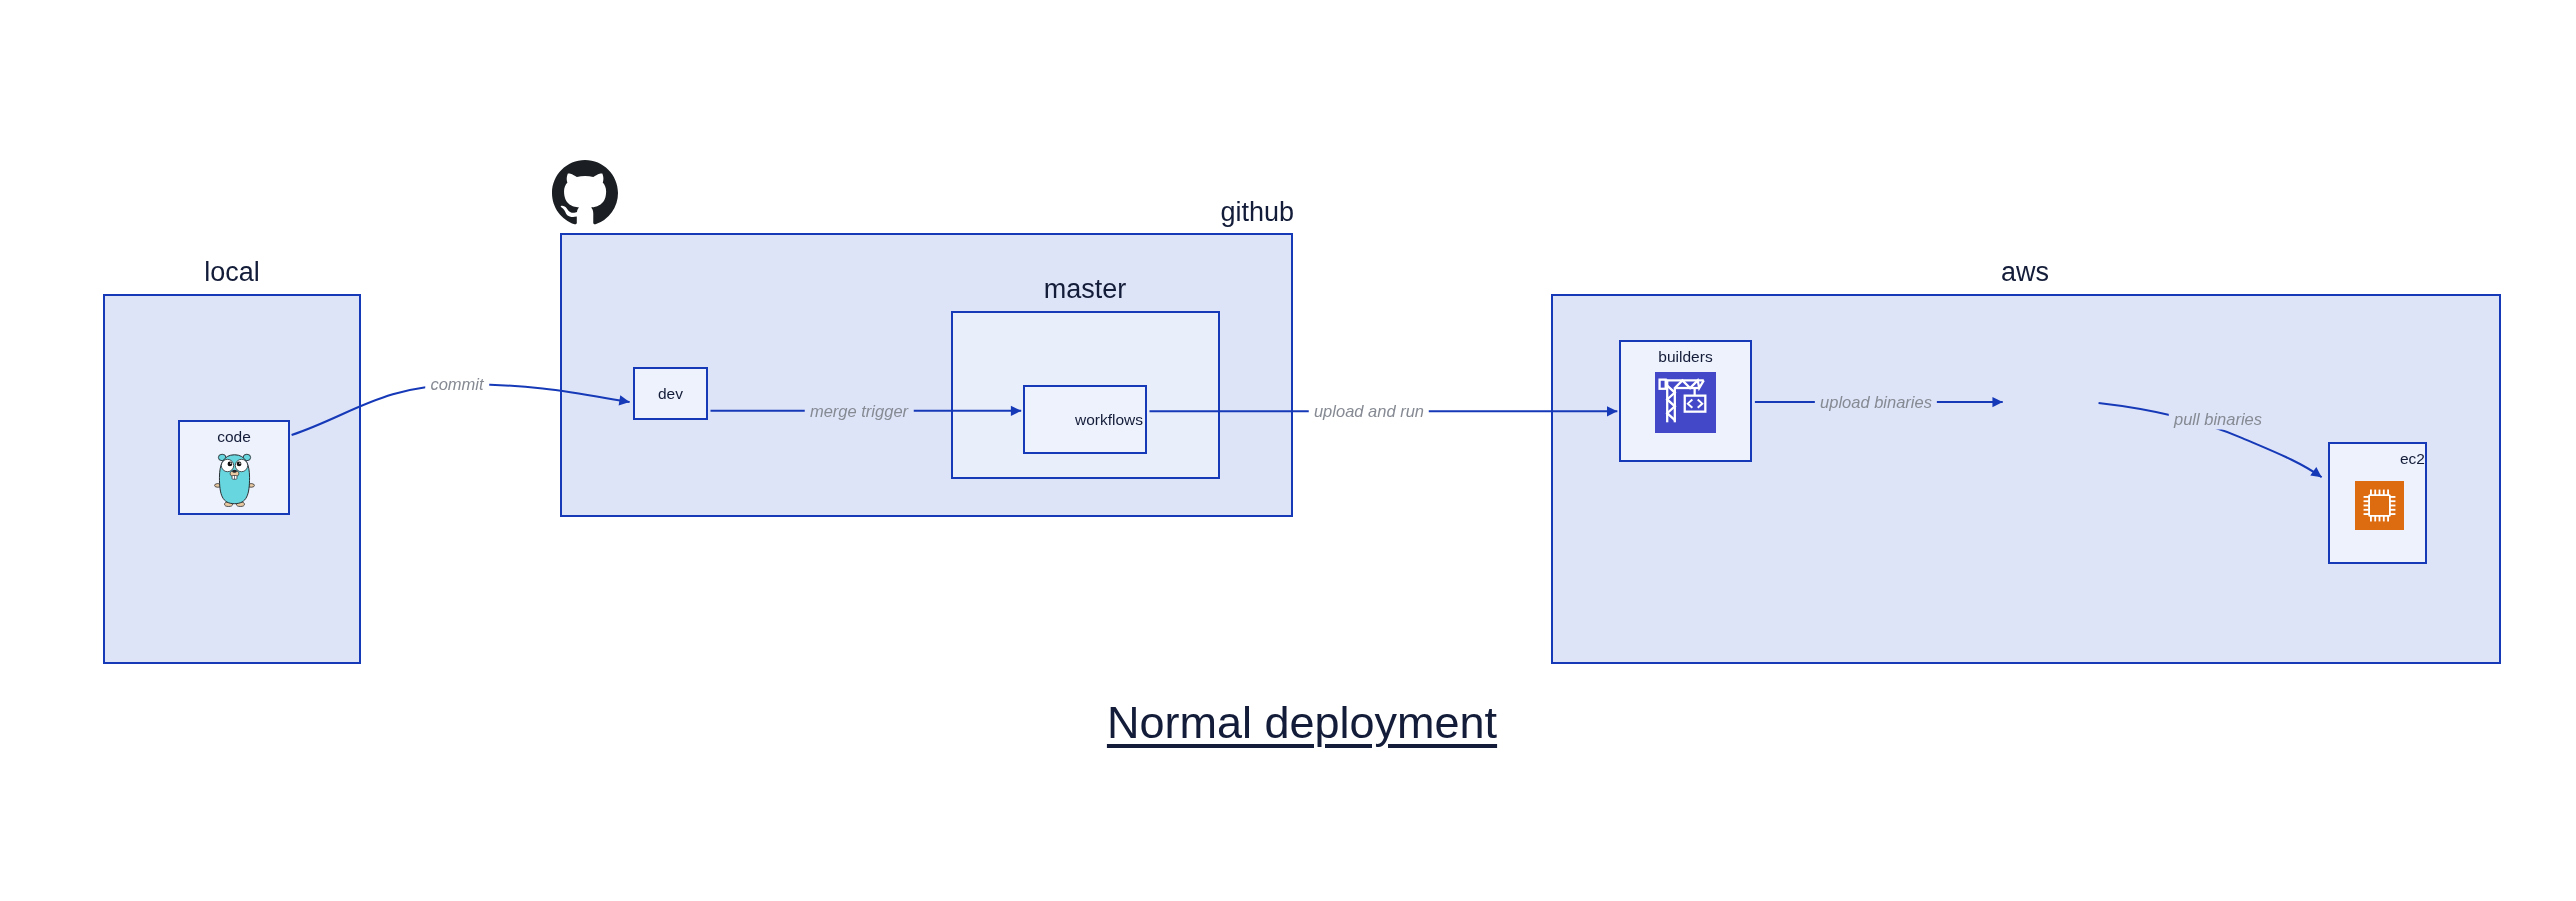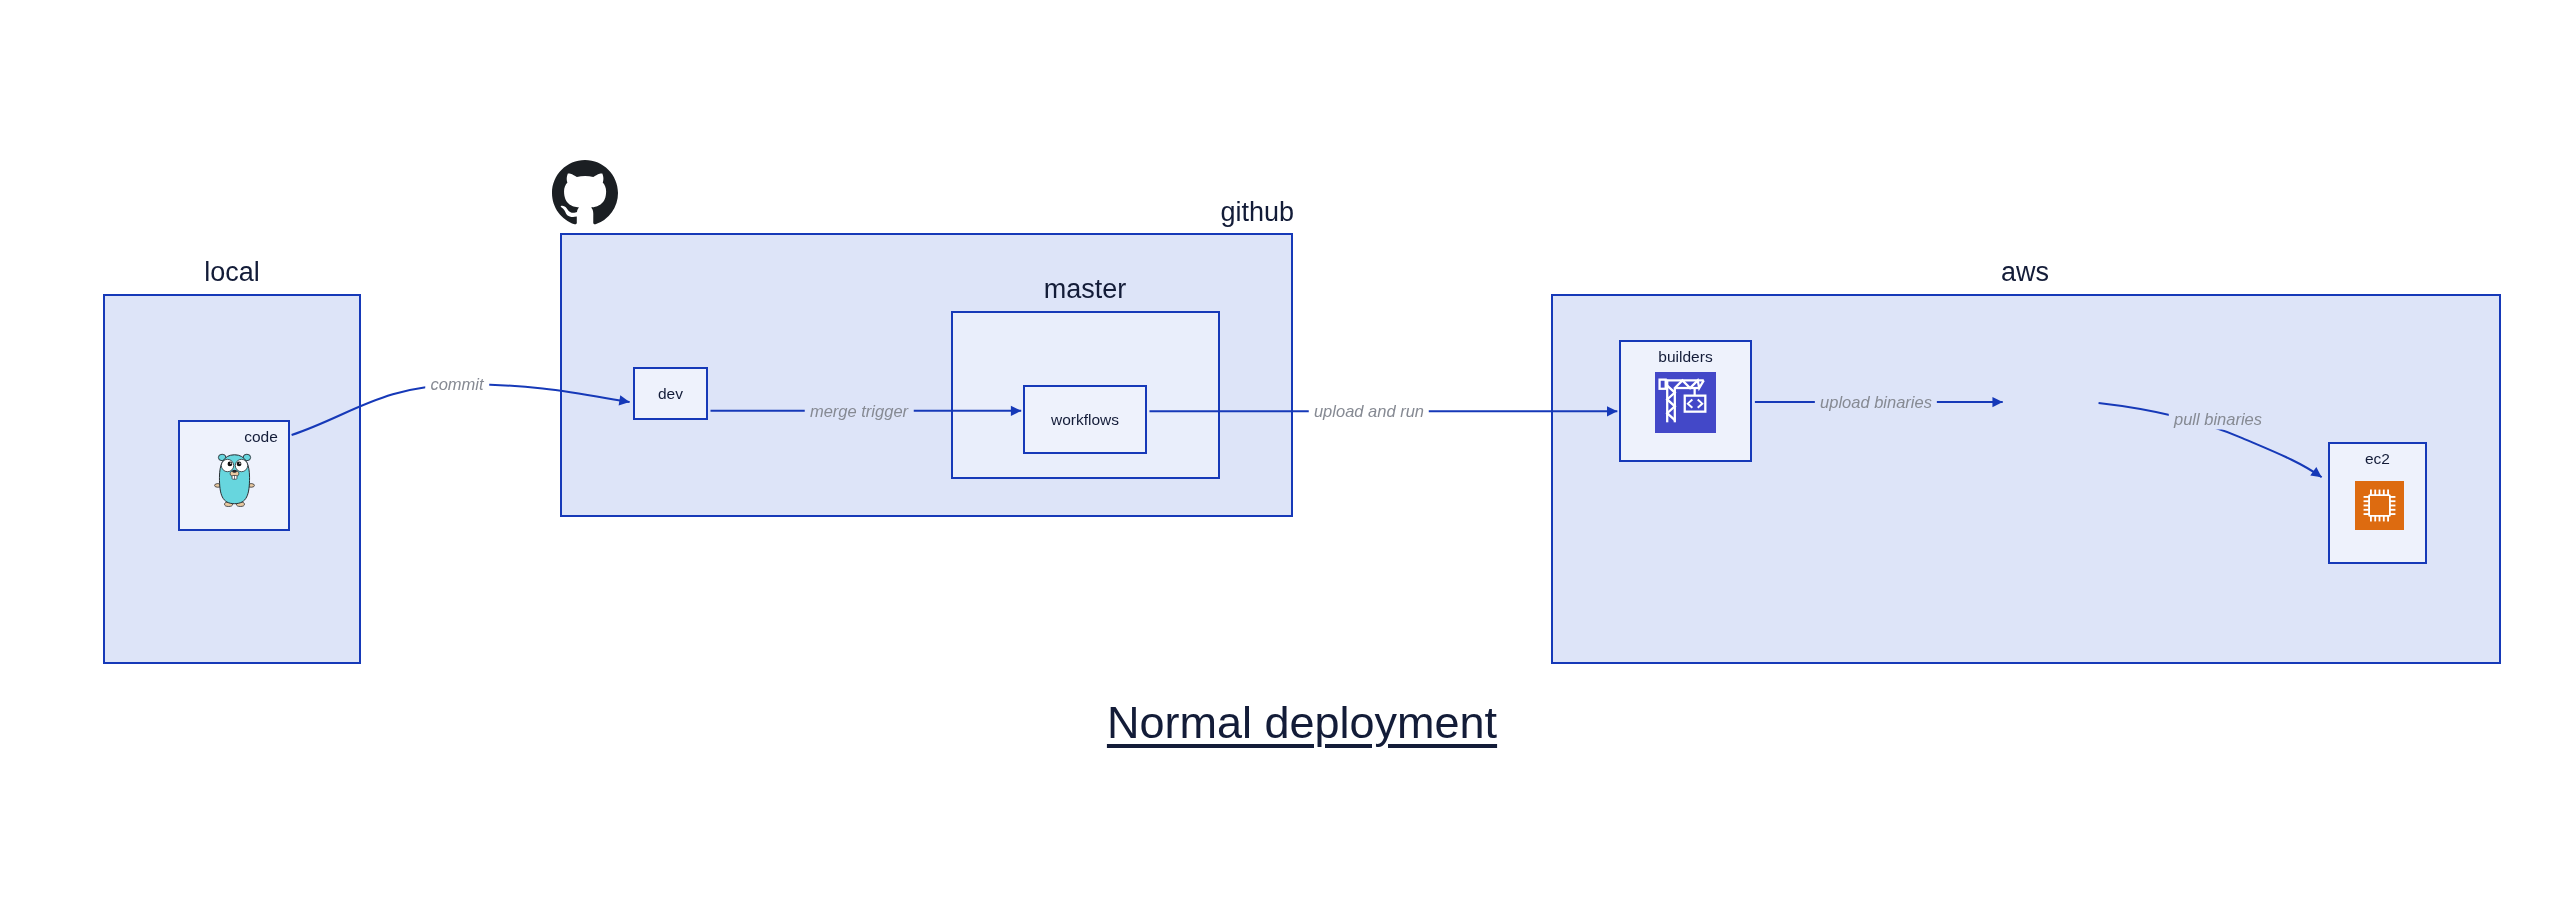--- a/index.html
+++ b/index.html
@@ -69,21 +69,21 @@
   <div class="ctitle right" style="left:1294px;top:198px;">github</div>
   <div class="ctitle centered" style="left:1085px;top:275px;">master</div>
   <div class="ctitle centered" style="left:2025px;top:258px;">aws</div>
 
   <div class="iconbox" style="left:552px;top:160px;width:66px;height:66px;">
     <svg viewBox="0 0 16 16">
       <path fill="#1b1f23" d="M8 0C3.58 0 0 3.58 0 8c0 3.54 2.29 6.53 5.47 7.59.4.07.55-.17.55-.38 0-.19-.01-.82-.01-1.49-2.01.37-2.53-.49-2.69-.94-.09-.23-.48-.94-.82-1.13-.28-.15-.68-.52-.01-.53.63-.01 1.08.58 1.23.82.72 1.21 1.87.87 2.33.66.07-.52.28-.87.51-1.07-1.78-.2-3.64-.89-3.64-3.95 0-.87.31-1.59.82-2.15-.08-.2-.36-1.02.08-2.12 0 0 .67-.21 2.2.82.64-.18 1.32-.27 2-.27.68 0 1.36.09 2 .27 1.53-1.04 2.2-.82 2.2-.82.44 1.1.16 1.92.08 2.12.51.56.82 1.27.82 2.15 0 3.07-1.87 3.75-3.65 3.95.29.25.54.73.54 1.48 0 1.07-.01 1.93-.01 2.2 0 .21.15.46.55.38A8.01 8.01 0 0 0 16 8c0-4.42-3.58-8-8-8z"></path>
     </svg>
   </div>
 
-  <div class="node" style="left:178px;top:420px;width:112px;height:111px;padding-left:27px;">
+  <div class="node" style="left:178px;top:420px;width:112px;height:95px;">
     <div class="ntitle" style="top:6.2px;">code</div>
     <div class="iconbox" style="left:33px;top:29px;width:43px;height:57px;">
       <svg viewBox="0 0 80 104">
         <ellipse cx="17" cy="11" rx="7" ry="6" fill="#67d6de" stroke="#23262b" stroke-width="1.6"></ellipse>
         <ellipse cx="63" cy="11" rx="7" ry="6" fill="#67d6de" stroke="#23262b" stroke-width="1.6"></ellipse>
         <ellipse cx="9" cy="63" rx="6" ry="3.4" fill="#e9c9a1" stroke="#23262b" stroke-width="1.4"></ellipse>
         <ellipse cx="71" cy="63" rx="6" ry="3.4" fill="#e9c9a1" stroke="#23262b" stroke-width="1.4"></ellipse>
         <ellipse cx="29" cy="98" rx="7.5" ry="4.2" fill="#e9c9a1" stroke="#23262b" stroke-width="1.4"></ellipse>
         <ellipse cx="51" cy="98" rx="7.5" ry="4.2" fill="#e9c9a1" stroke="#23262b" stroke-width="1.4"></ellipse>
         <path d="M40 6 C19 6 12 24 12 48 C12 80 17 97 40 97 C63 97 68 80 68 48 C68 24 61 6 40 6 Z" fill="#67d6de" stroke="#23262b" stroke-width="1.8"></path>
@@ -98,21 +98,21 @@
         <rect x="35.5" y="44.5" width="9" height="7" rx="1.5" fill="#fff" stroke="#23262b" stroke-width="1.3"></rect>
         <line x1="40" y1="44.5" x2="40" y2="51.5" stroke="#23262b" stroke-width="1.1"></line>
       </svg>
     </div>
   </div>
 
   <div class="node" style="left:633px;top:367px;width:75px;height:53px;">
     <div class="ntitle middle">dev</div>
   </div>
 
-  <div class="node" style="left:1023px;top:385px;width:124px;height:69px;">
+  <div class="node" style="left:1023px;top:385px;width:124px;height:69px;padding-left:24px;">
     <div class="ntitle middle">workflows</div>
   </div>
 
   <div class="node" style="left:1619px;top:340px;width:133px;height:122px;">
     <div class="ntitle" style="top:6.2px;">builders</div>
     <div class="iconbox" style="left:34px;top:30px;width:61px;height:61px;background:#4348c8;">
       <svg viewBox="0 0 80 80" fill="none" stroke="#ffffff" stroke-width="3">
         <rect x="6" y="10" width="8" height="12"></rect>
         <line x1="16" y1="10" x2="16" y2="66"></line>
         <line x1="26" y1="20" x2="26" y2="66"></line>
@@ -123,21 +123,21 @@
         <line x1="52" y1="21" x2="52" y2="31"></line>
         <rect x="39" y="31" width="27" height="21"></rect>
         <path d="M49,36 l-6,5.5 6,5.5" stroke-width="2.6"></path>
         <path d="M56,36 l6,5.5 -6,5.5" stroke-width="2.6"></path>
       </svg>
     </div>
   </div>
 
 
   <div class="node" style="left:2328px;top:442px;width:99px;height:122px;">
-    <div class="ntitle" style="top:6.2px;">ec2</div>
+    <div class="ntitle" style="top:6.2px;text-align:right;">ec2</div>
     <div class="iconbox" style="left:25px;top:37px;width:49px;height:49px;background:#dd6b10;">
       <svg viewBox="0 0 80 80" fill="none" stroke="#ffffff" stroke-width="3">
         <rect x="23" y="23" width="34" height="34" rx="1.5"></rect>
         <g>
           <line x1="26" y1="14" x2="26" y2="23"></line>
             <line x1="33" y1="14" x2="33" y2="23"></line>
           <line x1="40" y1="14" x2="40" y2="23"></line>
             <line x1="47" y1="14" x2="47" y2="23"></line>
           <line x1="54" y1="14" x2="54" y2="23"></line>
           <line x1="26" y1="57" x2="26" y2="66"></line>

